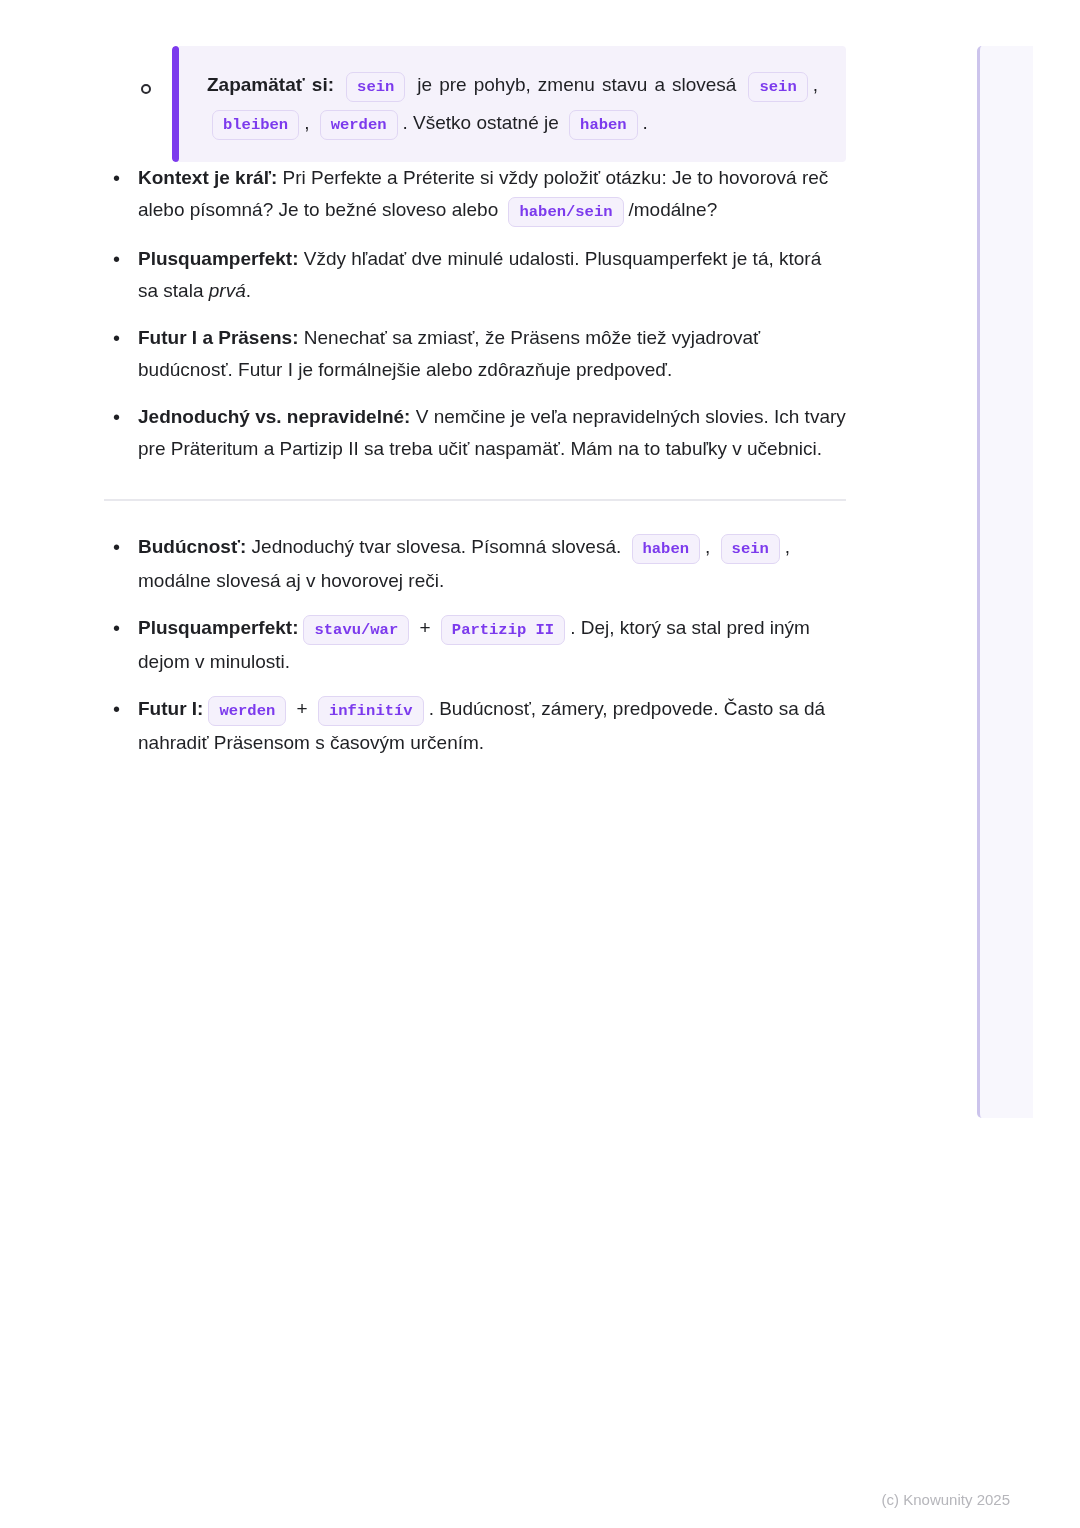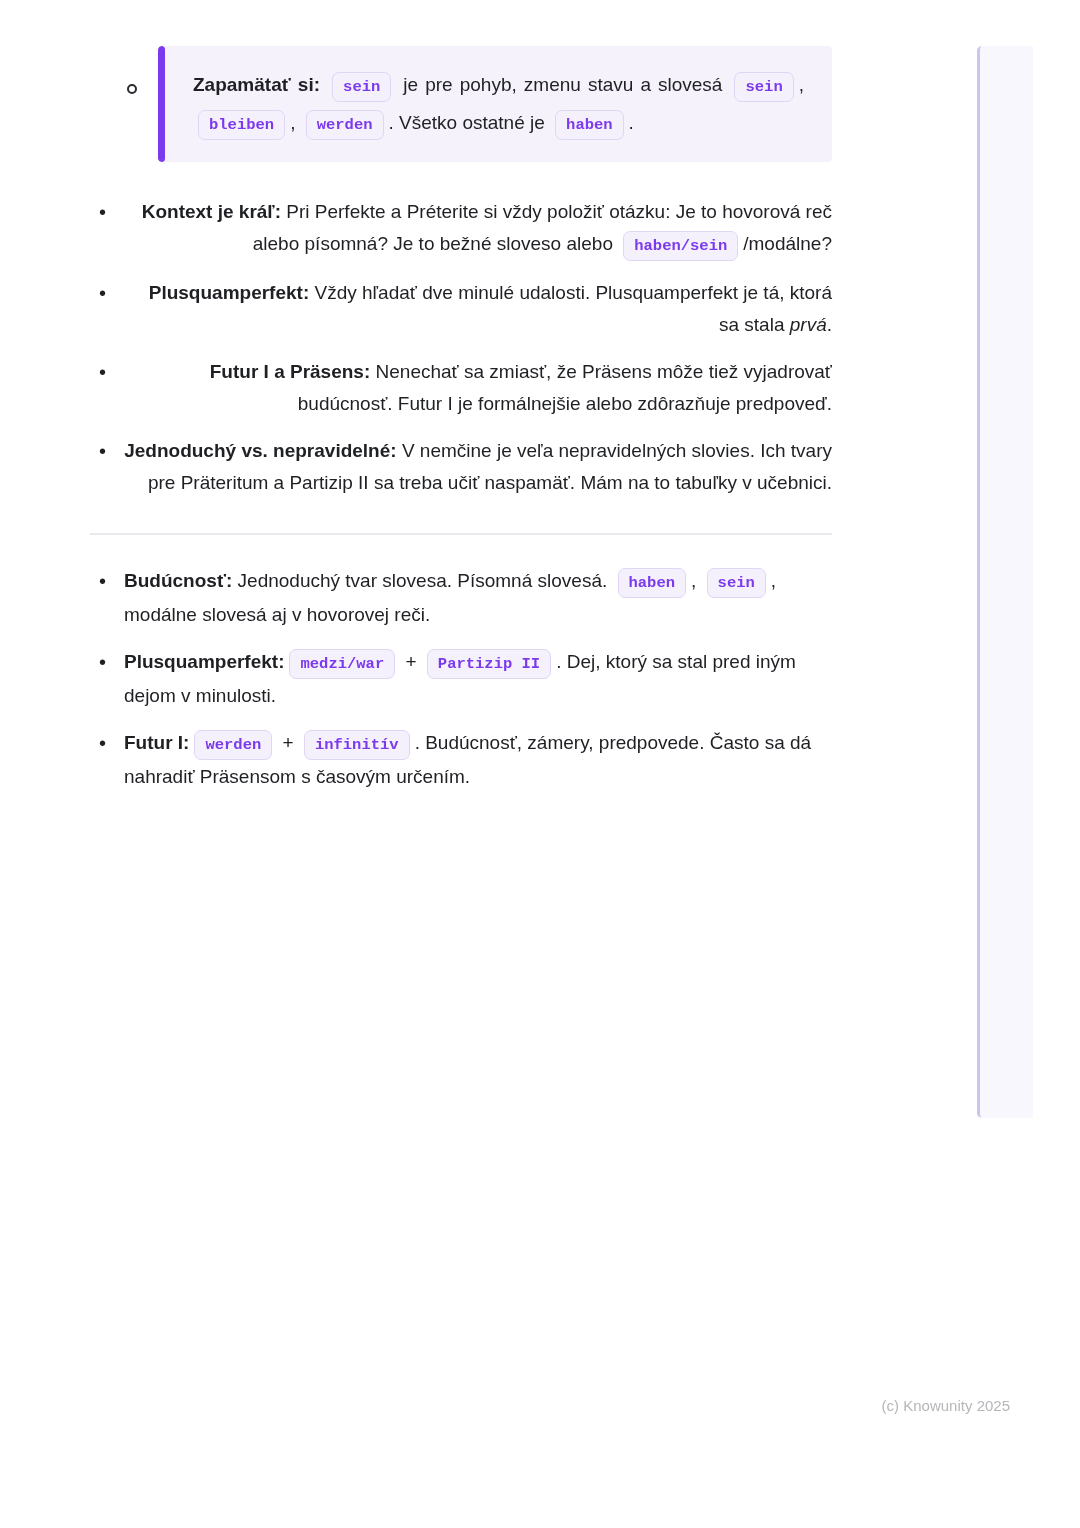--- a/index.html
+++ b/index.html
@@ -19,21 +19,21 @@
   html,body{background:#fff;}
   .page{
     position:relative;
     width:1080px;height:1528px;
     background:#fff;
     overflow:hidden;
     font-family:"Liberation Sans",sans-serif;
     color:var(--text);
   }
   .content{
-    position:absolute;left:90px;top:46px;width:742px;
+    position:absolute;left:104px;top:46px;width:742px;
     font-size:19px;line-height:32px;
   }
   
   .callout-row{position:relative;}
   .circle-marker{
     position:absolute;left:37px;top:38px;
     width:10px;height:10px;border:2px solid #2b2b31;border-radius:50%;
     background:#fff;
   }
   .callout{
@@ -44,21 +44,21 @@
   }
   .callout-bar{
     flex:0 0 7px;background:var(--accent);border-radius:4px;
   }
   .callout-body{
     flex:1;background:var(--callout-bg);
     padding:20px 28px 20px 28px;
     text-align:justify;
     line-height:38px;
   }
-  ul.notes{list-style:none;margin-top:34px;text-align:right;}
+  ul.notes{list-style:none;}
   ul.notes li{
     position:relative;
     padding-left:34px;
     margin-bottom:15px;
   }
   ul.notes li::before{
     content:"•";
     position:absolute;left:9px;top:0;
     font-size:20px;color:#1f2024;
   }
@@ -105,21 +105,21 @@
   }
   .side-panel{
     position:absolute;left:977px;top:46px;
     width:56px;height:1072px;
     background:var(--panel-bg);
     border-left:3px solid var(--panel-border);
     border-top-left-radius:5px;
     border-bottom-left-radius:5px;
   }
   .footer-note{
-    position:absolute;top:1397px;right:70px;
+    position:absolute;top:1491px;right:70px;
     font-size:15px;color:var(--footer);
   }
 </style>
 </head>
 <body>
 
 <div class="page">
 
   <div class="content">
 
@@ -136,21 +136,21 @@
         <li><span class="bold">Plusquamperfekt: </span><span class="plain">Vždy hľadať dve minulé udalosti. Plusquamperfekt je tá, ktorá sa stala </span><span class="italic">prvá</span><span class="plain">.</span></li>
         <li><span class="bold">Futur I a Präsens: </span><span class="plain">Nenechať sa zmiasť, že Präsens môže tiež vyjadrovať budúcnosť. Futur I je formálnejšie alebo zdôrazňuje predpoveď.</span></li>
         <li><span class="bold">Jednoduchý vs. nepravidelné: </span><span class="plain">V nemčine je veľa nepravidelných slovies. Ich tvary pre Präteritum a Partizip II sa treba učiť naspamäť. Mám na to tabuľky v učebnici.</span></li>
       </ul>
 
     <hr class="divider">
 
 
     <ul class="summary">
         <li><span class="bold">Budúcnosť: </span><span class="plain">Jednoduchý tvar slovesa. Písomná slovesá. </span><code class="chip">haben</code><span class="plain">, </span><code class="chip">sein</code><span class="plain">, modálne slovesá aj v hovorovej reči.</span></li>
-        <li><span class="bold">Plusquamperfekt:</span><code class="chip">medzi/war</code><span class="plain"> + </span><code class="chip">Partizip II</code><span class="plain">. Dej, ktorý sa stal pred iným dejom v minulosti.</span></li>
+        <li><span class="bold">Plusquamperfekt:</span><code class="chip">stavu/war</code><span class="plain"> + </span><code class="chip">Partizip II</code><span class="plain">. Dej, ktorý sa stal pred iným dejom v minulosti.</span></li>
         <li><span class="bold">Futur I:</span><code class="chip">werden</code><span class="plain"> + </span><code class="chip">infinitív</code><span class="plain">. Budúcnosť, zámery, predpovede. Často sa dá nahradiť Präsensom s časovým určením.</span></li>
       </ul>
 
   </div>
 
   <div class="side-panel"></div>
 
   <div class="footer-note">(c) Knowunity 2025</div>
 
 </div>

